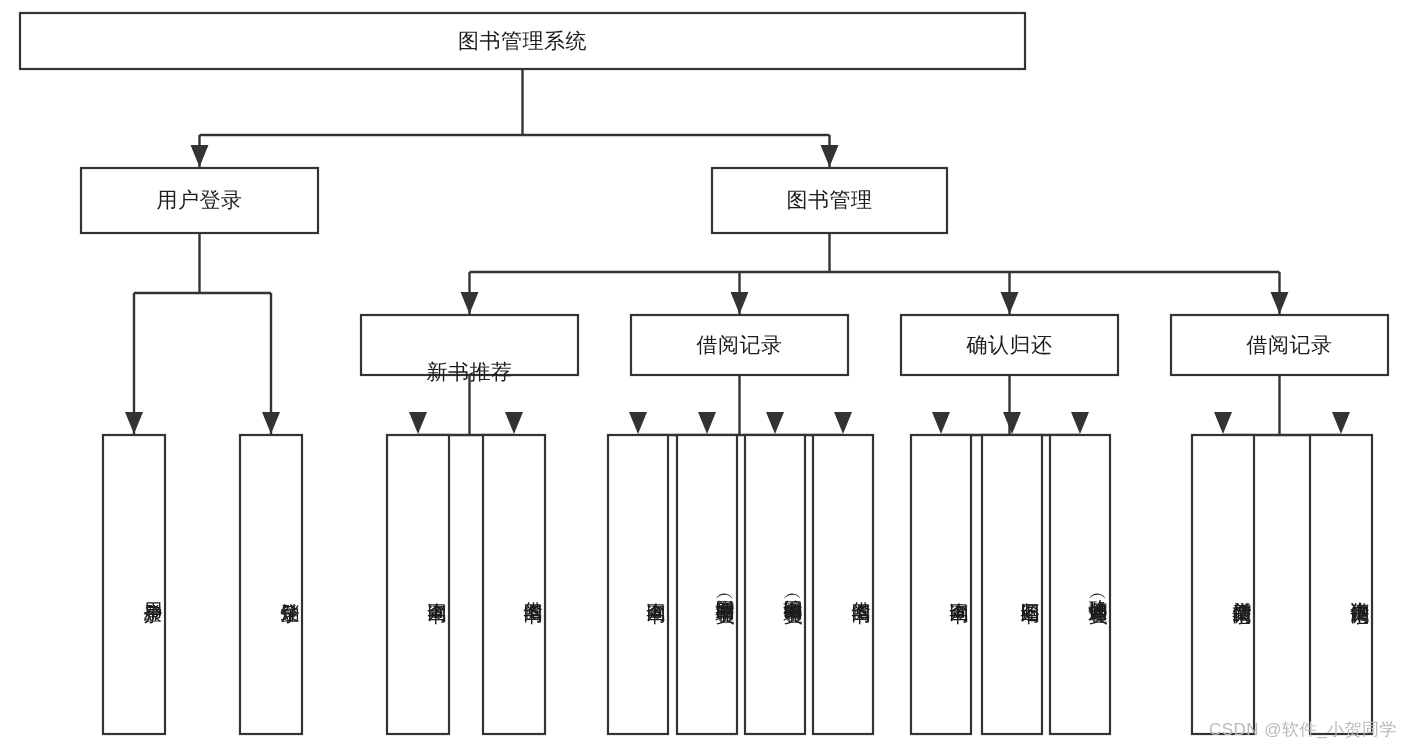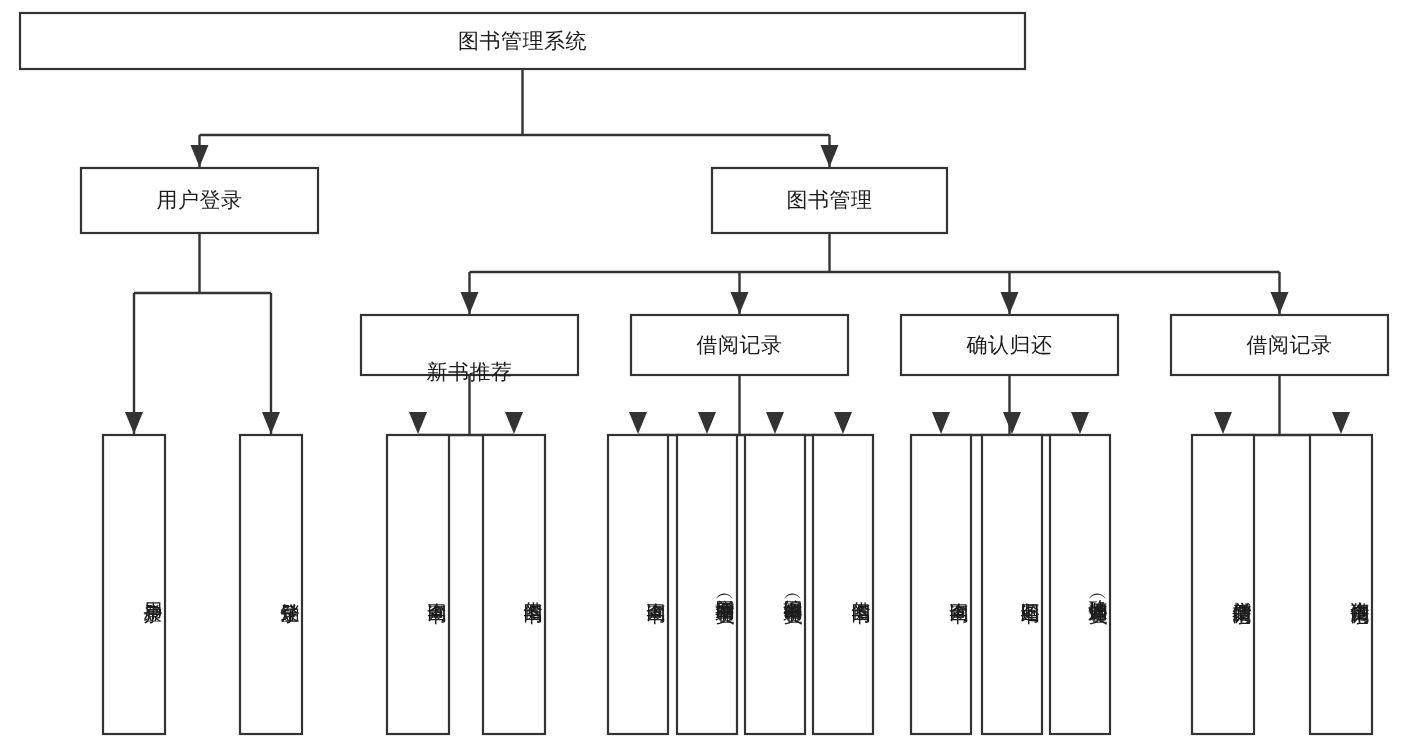--- a/index.html
+++ b/index.html
@@ -177,14 +177,15 @@
       <div class="node-label vertical" style="left: 677px; top: 435px; width: 60px; height: 299px;">新增图书（管理员）</div>
       <div class="node-label vertical" style="left: 745px; top: 435px; width: 60px; height: 299px;">编辑图书（管理员）</div>
       <div class="node-label vertical" style="left: 813px; top: 435px; width: 60px; height: 299px;">借阅图书</div>
       <div class="node-label vertical" style="left: 911px; top: 435px; width: 60px; height: 299px;">查询图书</div>
       <div class="node-label vertical" style="left: 982px; top: 435px; width: 60px; height: 299px;">归还图书</div>
       <div class="node-label vertical" style="left: 1050px; top: 435px; width: 60px; height: 299px;">确认归还（管理员）</div>
       <div class="node-label vertical" style="left: 1192px; top: 435px; width: 62px; height: 299px;">新增借阅记录</div>
       <div class="node-label vertical" style="left: 1310px; top: 435px; width: 62px; height: 299px;">查询借阅记录</div>
     </div>
 
+  <div class="watermark">CSDN @软件_小贺同学</div>
 
 </div>
 
 </body></html>

